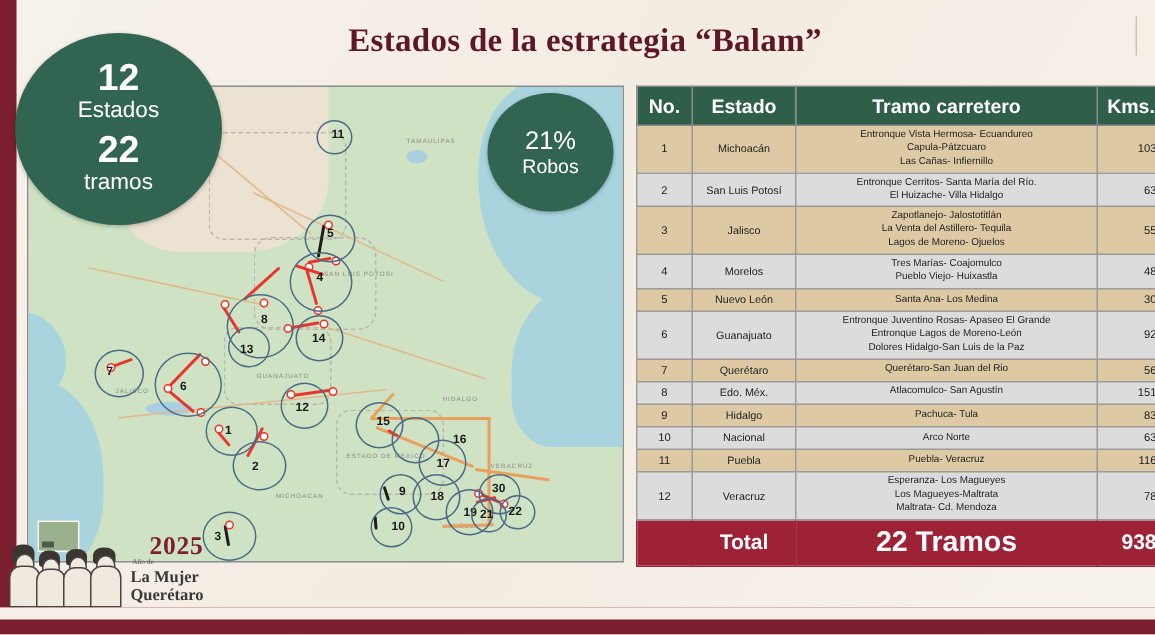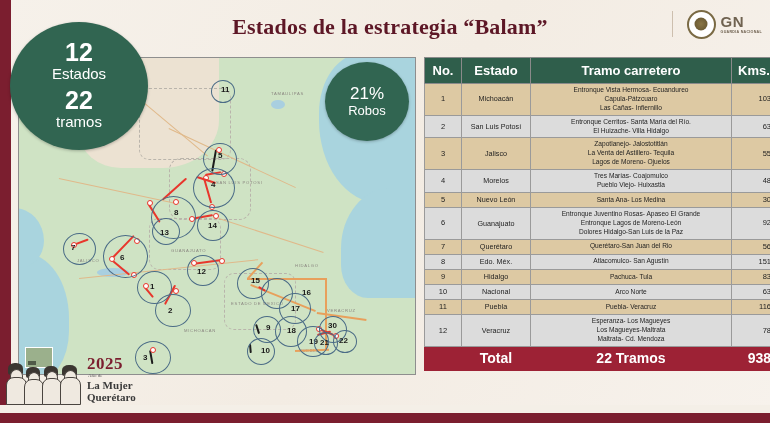--- a/index.html
+++ b/index.html
@@ -81,53 +81,46 @@
      border:1px solid #8a8a8a;font-size:13px;}
   th.c1{width:32px;}th.c2{width:64px;}th.c3{width:196px;}th.c4{width:40px;}
   td{border:1px solid #9a9a9a;font-size:6.6px;color:#1e1e1e;text-align:center;padding:2px 1px;line-height:1.35;}
   td.no{font-size:7.5px;}
   td.estado{font-size:7.2px;}
   td.kms{font-size:7.5px;text-align:right;padding-right:5px;}
   tr.odd td{background:#ddc9a3;}
   tr.even td{background:#dcdcdc;}
   tr.total td{background:#9d2235;color:#fff;font-weight:bold;border-color:#9d2235;}
   tr.total td.t-lbl{font-size:14px;}
-  tr.total td.t-mid{font-size:14px;}
+  tr.total td.t-mid{font-size:19px;}
   tr.total td.t-km{font-size:14px;text-align:right;padding-right:5px;}
   tr.total td.t-blank{}
 
   
   #footer-logo{position:absolute;left:6px;bottom:18px;width:150px;height:46px;display:flex;align-items:flex-end;gap:3px;}
   .women{width:78px;height:44px;position:relative;flex:none;}
   .w{position:absolute;bottom:0;background:#efe9e0;border:1px solid #4a4540;}
   .whead{position:absolute;border-radius:50% 50% 45% 45%;background:#efe9e0;border:1px solid #4a4540;}
   .whair{position:absolute;background:#3b3631;border-radius:45% 45% 20% 20%;}
   .year-txt{line-height:1;padding-bottom:1px;}
-  .yr{font-family:"Liberation Serif",serif;font-weight:bold;font-size:17px;color:#7b1e2f;letter-spacing:.5px;}
+  .yr{font-family:"Liberation Serif",serif;font-weight:bold;font-size:17px;color:#7b1e2f;letter-spacing:.5px;text-align:right;}
   .yr-sub{font-family:"Liberation Serif",serif;font-size:5px;color:#5b5b5b;margin:1px 0 1px 1px;}
   .yr-l1,.yr-l2{font-family:"Liberation Serif",serif;font-weight:bold;font-size:11px;color:#3a3a3a;line-height:1.15;}
 </style>
 </head>
 <body>
 
 <div id="slide">
 
   <div id="left-bar"></div>
 
   <div id="title">Estados de la estrategia “Balam”</div>
 
   <div id="logos">
     <div class="vsep"></div>
-    <div class="logo-grp">
-      <div class="gn-seal"></div>
-      <div class="gn-txt">
-        <div class="gn-main">GN</div>
-        <div class="gn-sub">GUARDIA NACIONAL</div>
-      </div>
-    </div>
   </div>
 
   <div id="map-frame">
     <div id="map-canvas">
       <div class="land" style="left:0;top:0;width:396px;height:316px;"></div>
       <div class="desert" style="left:60px;top:-10px;width:140px;height:120px;border-radius:0 0 40% 30%;"></div>
       <div class="desert" style="left:0px;top:-10px;width:110px;height:60px;"></div>
       <div class="sea" style="left:300px;top:-5px;width:110px;height:150px;border-radius:40% 0 0 55%;"></div>
       <div class="sea" style="left:322px;top:130px;width:90px;height:110px;border-radius:55% 0 0 30%;"></div>
       <div class="sea" style="left:-40px;top:195px;width:90px;height:130px;border-radius:0 50% 40% 0;"></div>

